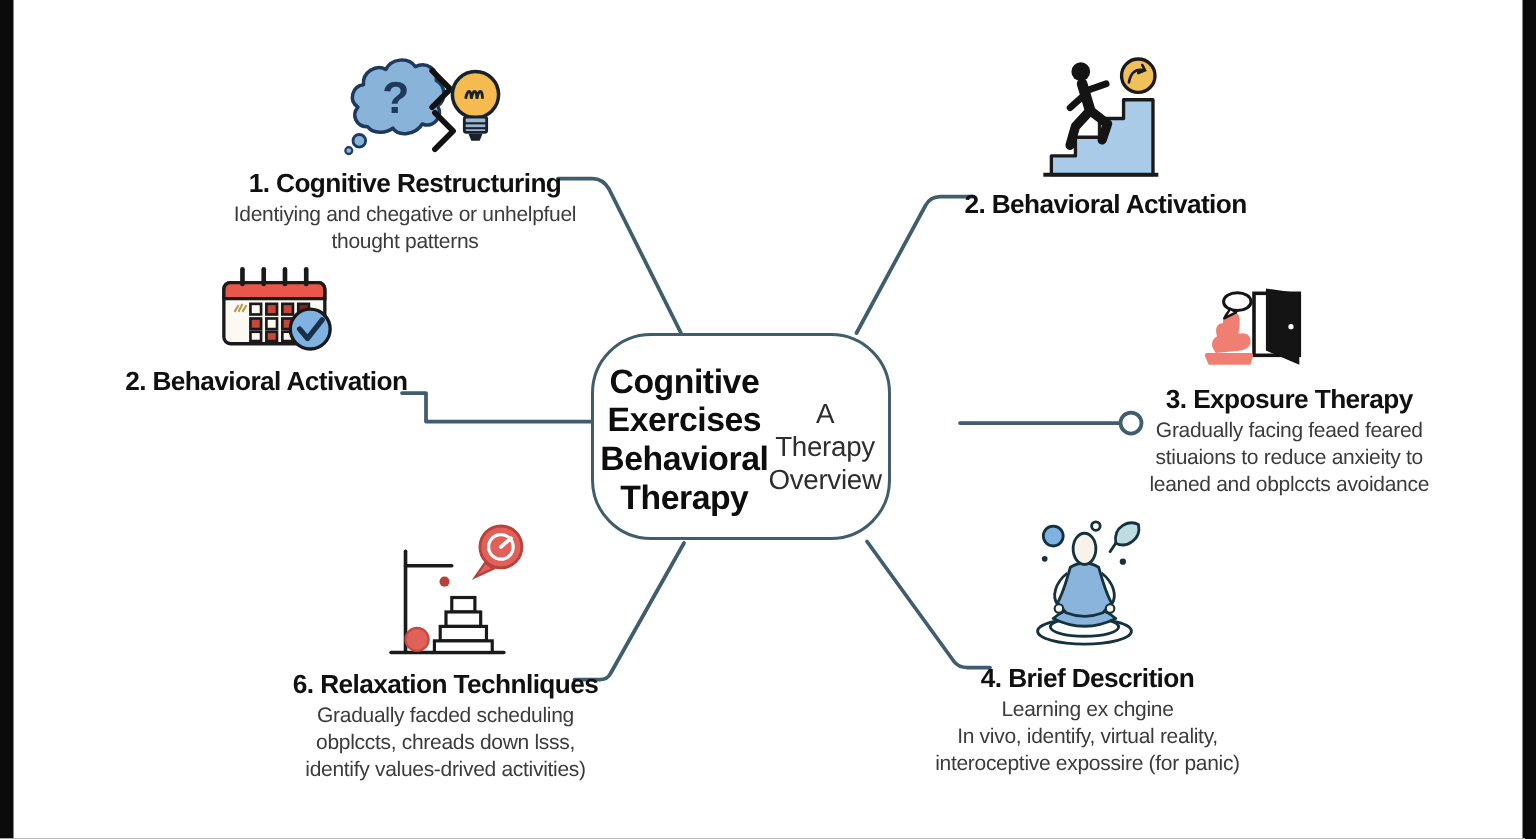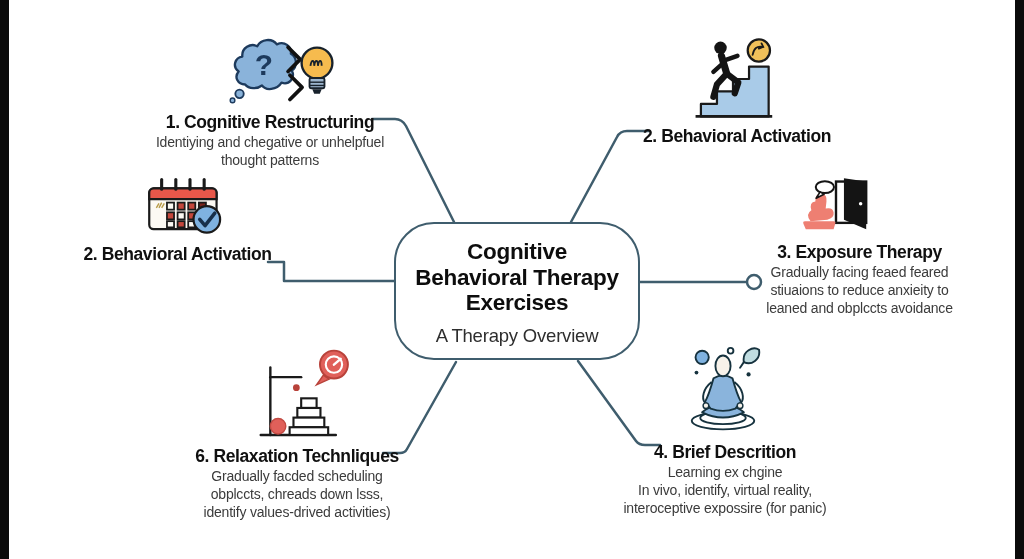--- a/index.html
+++ b/index.html
@@ -7,41 +7,41 @@
     position:relative;width:1024px;height:559px;background:#ffffff;
     font-family:"Liberation Sans",sans-serif;overflow:hidden;
   }
   .edge-bar{position:absolute;top:0;bottom:0;width:9px;background:#0b0b0b;}
   .edge-bar.left{left:0;}
   .edge-bar.right{right:0;}
   #connectors{position:absolute;left:0;top:0;z-index:1;pointer-events:none;}
   #connectors path{fill:none;stroke:#3f5d6d;stroke-width:2.5;stroke-linecap:round;stroke-linejoin:round;}
   #connectors circle{fill:#ffffff;stroke:#3f5d6d;stroke-width:2.5;}
   .center-box{
-    position:absolute;left:394px;top:222px;width:246px;height:138px;z-index:2;
+    position:absolute;left:394px;top:222px;width:200px;height:138px;z-index:2;
     border:2.5px solid #3f5d6d;border-radius:40px;background:#ffffff;
-    display:flex;flex-direction:column;align-items:center;justify-content:center;
+    display:flex;flex-direction:row;align-items:center;justify-content:center;
     text-align:center;box-sizing:border-box;padding:4px 8px 0 8px;
   }
   .center-title{font-size:22.5px;font-weight:bold;color:#0d0d0d;line-height:1.14;letter-spacing:-0.3px;}
   .center-subtitle{font-size:18.5px;color:#2e2e2e;margin-top:9px;letter-spacing:-0.2px;}
   .node{position:absolute;z-index:2;text-align:center;}
   .node .icon{display:block;position:relative;}
   .node-title{font-size:17.5px;font-weight:bold;color:#101010;white-space:nowrap;letter-spacing:-0.4px;margin-top:6px;}
   .node-desc{font-size:14px;color:#3b3b3b;line-height:1.28;white-space:pre-line;margin-top:1px;letter-spacing:-0.2px;}
   
   #node-tl{left:120px;top:36px;width:300px;}
   #node-tl .icon{left:12px;}
   #node-ml{left:45px;top:176px;width:265px;}
   #node-ml .icon{left:8px;}
   #node-bl{left:147px;top:348px;width:300px;}
   #node-bl .icon{left:9px;}
   #node-tr{left:587px;top:38px;width:300px;}
   #node-tr .icon{left:-4px;}
-  #node-mr{left:757px;top:172px;width:205px;}
+  #node-mr{left:757px;top:186px;width:205px;}
   #node-mr .icon{left:-24px;}
   #node-mr .node-title{margin-top:8px;}
   #node-br{left:575px;top:346px;width:300px;}
   #node-br .icon{left:-2px;}
 </style>
 </head>
 <body>
 
 <div id="canvas">
 
@@ -54,22 +54,22 @@
     <path d="M383,453 L400,453 Q405,453 407,449 L456,362"></path>
     <path d="M649,131 L627,131 Q620,131 617,137 L571,222"></path>
     <path d="M640,282 L746,282"></path>
     <circle cx="754" cy="282" r="7"></circle>
     <path d="M578,361 L636,441 Q639,445 645,445 L660,445"></path>
   </svg>
 
   <div class="center-box">
     <div class="center-title">
       <div>Cognitive</div>
+      <div>Exercises</div>
       <div>Behavioral Therapy</div>
-      <div>Exercises</div>
     </div>
     <div class="center-subtitle">A Therapy Overview</div>
   </div>
 
   <div class="node" id="node-tl">
     <svg class="icon" width="112" height="70" viewBox="0 0 115 75" style="margin:0 auto;display:block;">
       <path d="M18,52 C10,52 6,44 11,38 C4,33 7,23 15,22 C14,13 24,7 31,11 C35,3 47,2 52,9 C60,5 68,11 67,19 C74,23 74,33 68,37 C72,45 65,53 57,50 C52,58 40,59 36,53 C31,57 22,57 18,52 Z" fill="#8ab3da" stroke="#1d3a5c" stroke-width="2.5" stroke-linejoin="round"></path>
       <circle cx="12" cy="62" r="4.5" fill="#8ab3da" stroke="#1d3a5c" stroke-width="2"></circle>
       <circle cx="4.5" cy="69" r="2.5" fill="#8ab3da" stroke="#1d3a5c" stroke-width="1.5"></circle>
       <text x="38" y="42" font-size="32" font-weight="bold" fill="#1d3a5c" text-anchor="middle" font-family="Liberation Sans, sans-serif">?</text>

